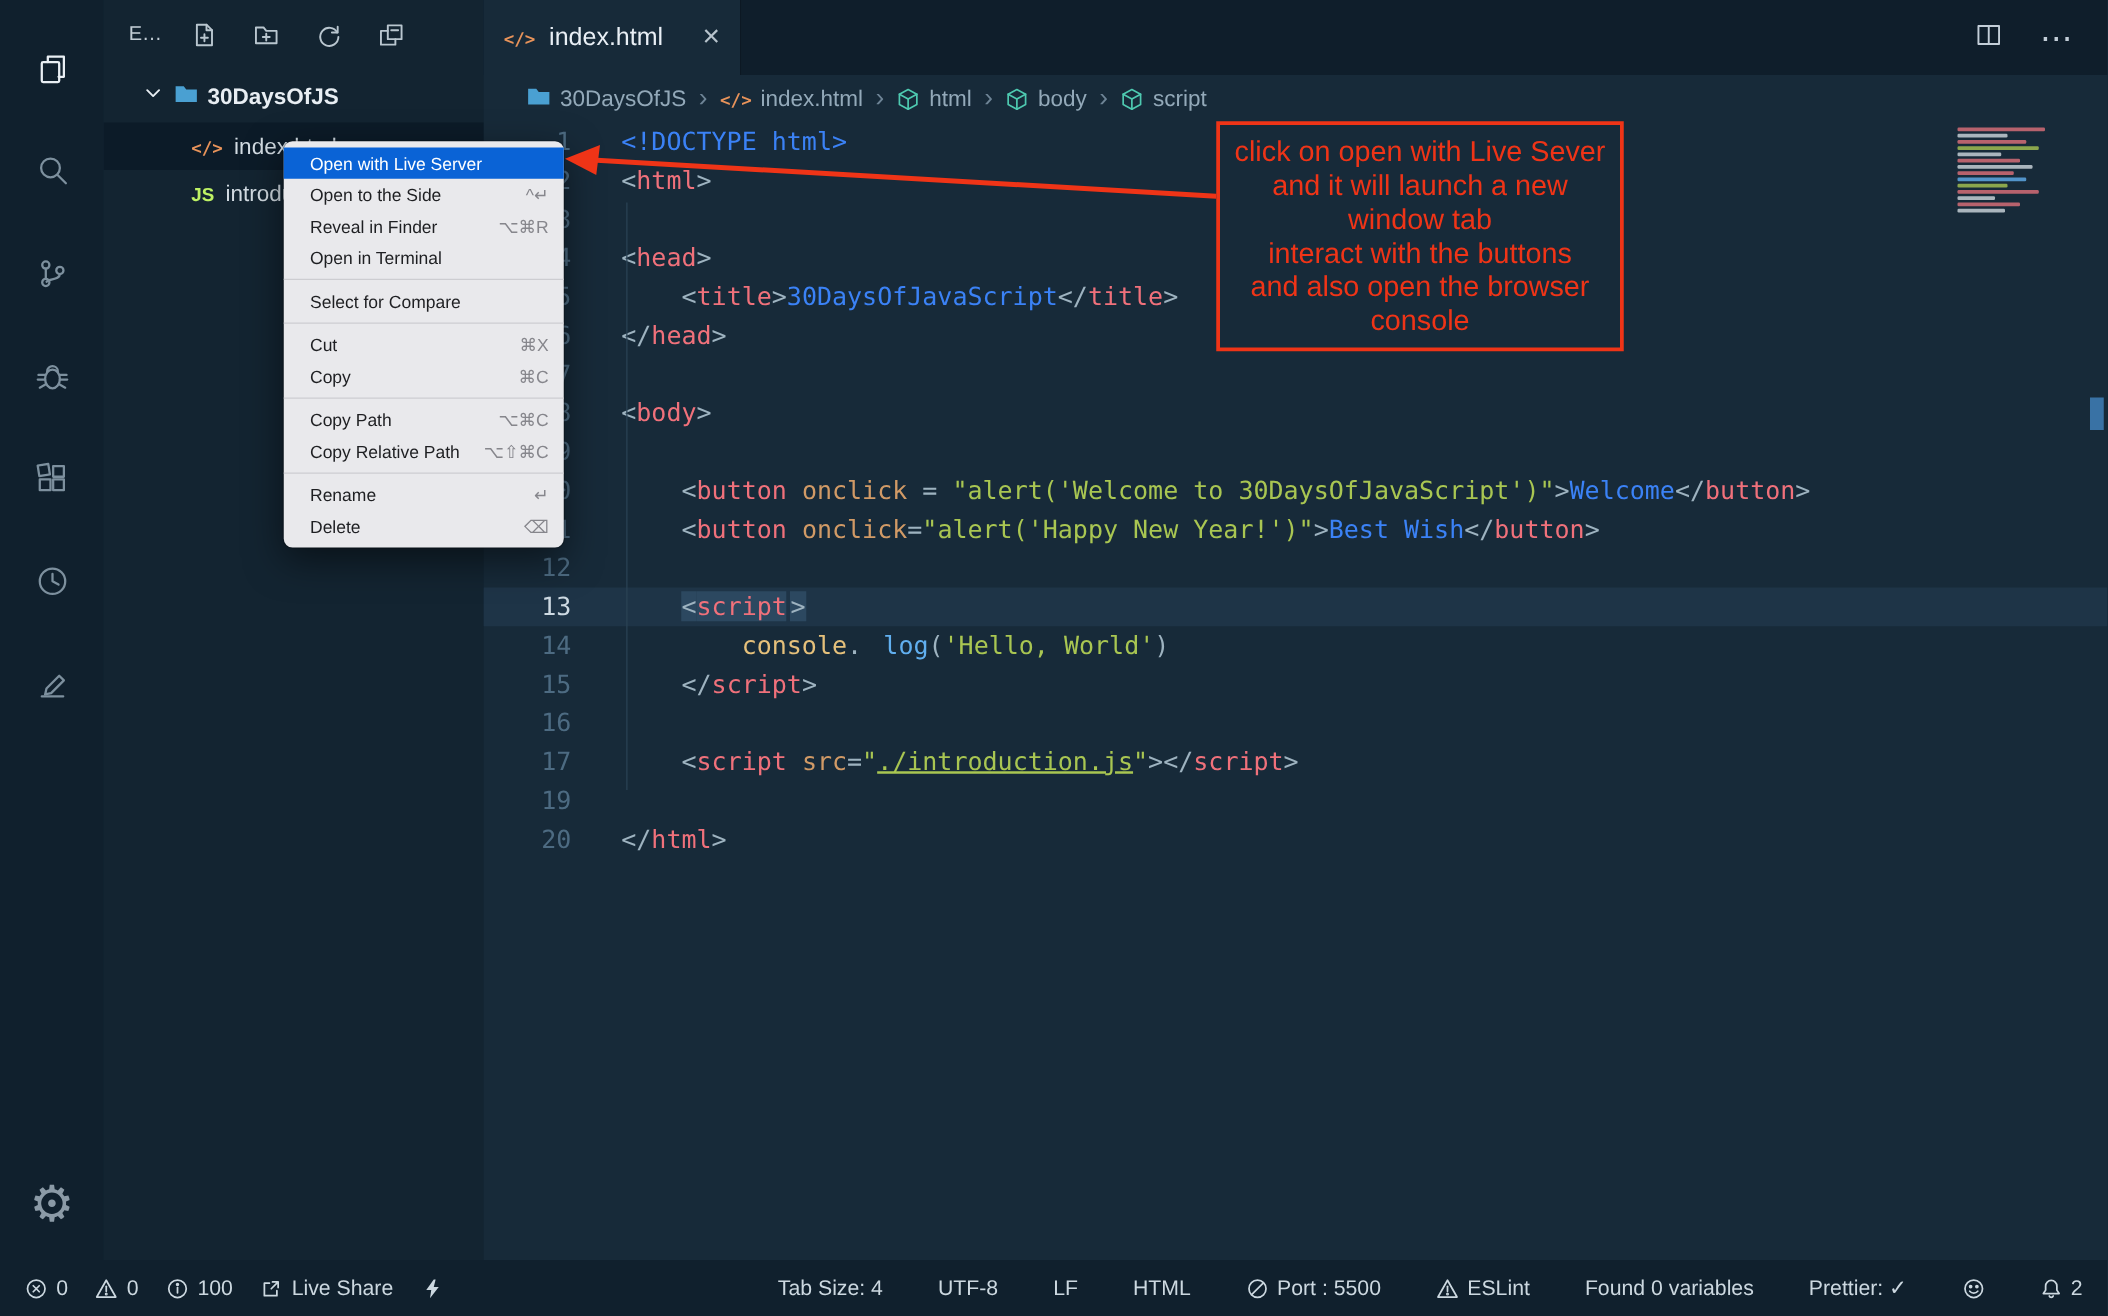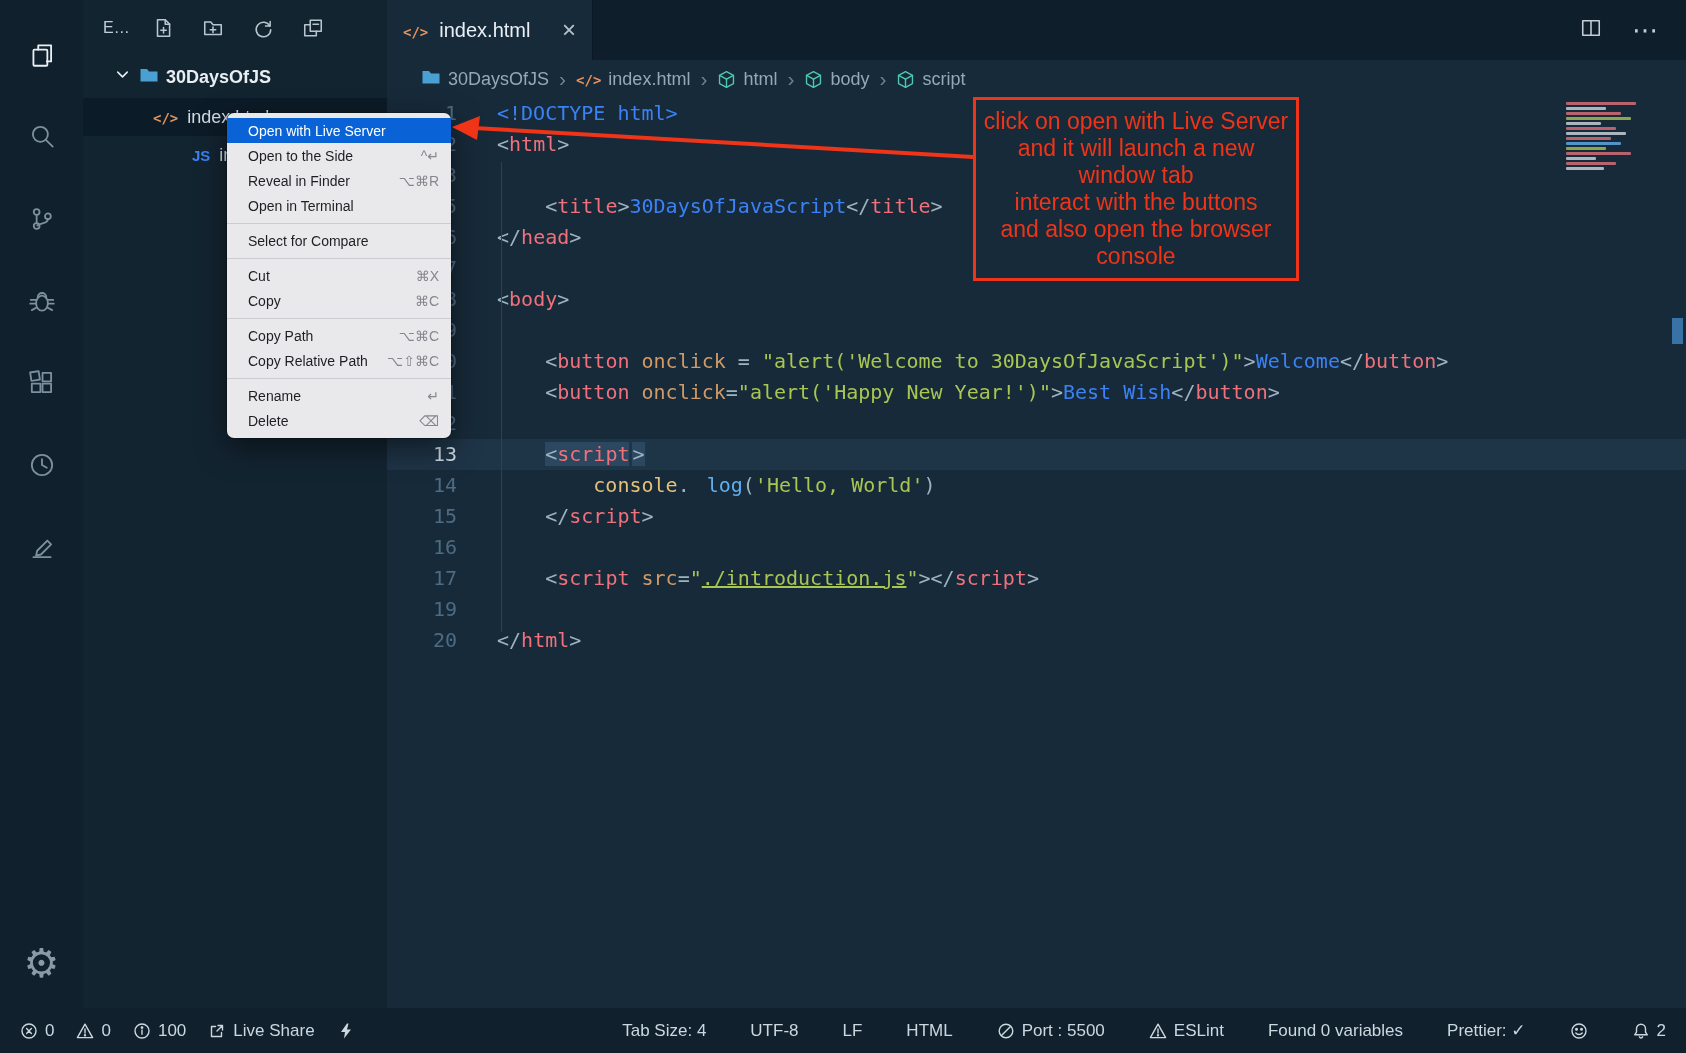--- a/index.html
+++ b/index.html
@@ -17,21 +17,21 @@
 
   
   .sidebar { width:304px; background:#132431; flex:0 0 304px; display:flex; flex-direction:column; }
   .sb-head { height:56px; display:flex; align-items:center; padding:0 16px 0 20px; color:#c3ced6; font-size:16px; }
   .sb-actions { margin-left:22px; display:flex; gap:28px; color:#b9c6cf; align-items:center; }
   .sb-actions span { display:flex; }
   .folder-row { height:42px; display:flex; align-items:center; gap:7px; padding-left:30px; color:#e8eef3; font-weight:bold; font-size:18px; cursor:pointer; }
   .file-row { height:38px; display:flex; align-items:center; gap:9px; padding-left:70px; color:#d2dbe2; font-size:18px; cursor:pointer; }
   .file-row.selected { background:#0c1b28; }
   .fi-html { color:#e8935a; font-family:"DejaVu Sans Mono",monospace; font-weight:bold; font-size:14px; }
-  .fi-js { color:#3b82f6; font-weight:bold; font-size:15px;margin-left:39px; }
+  .fi-js { color:#bef264; font-weight:bold; font-size:15px; }
 
   
   .editor { flex:1; display:flex; flex-direction:column; background:#172a39; position:relative; }
   .tabbar { height:60px; background:#0f1e2b; display:flex; align-items:stretch; }
   .tab { width:206px; background:#172a39; display:flex; align-items:center; gap:11px; padding:0 16px; color:#e9eff5; font-size:20px; border-right:1px solid #0c1823; cursor:pointer; }
   .tab-close { margin-left:auto; color:#b7c3cc; font-size:24px; line-height:1; cursor:pointer; }
   .tab-actions { margin-left:auto; display:flex; align-items:center; gap:30px; padding-right:26px; color:#c3ced8; }
   .tab-actions .more { font-size:26px; letter-spacing:2px; cursor:pointer; }
 
   .breadcrumbs { height:38px; display:flex; align-items:center; padding-left:34px; color:#93a9b9; font-size:18px; gap:9px; }
@@ -285,20 +285,24 @@
         </div>
         <div class="cl">
           <span class="gut">2</span>
           <span class="ct"><span class="pu">&lt;</span><span class="tg">html</span><span class="pu">&gt;</span></span>
         </div>
         <div class="cl">
           <span class="gut">3</span>
           <span class="ct"></span>
         </div>
         <div class="cl">
+          <span class="gut">4</span>
+          <span class="ct"><span class="pu">&lt;</span><span class="tg">head</span><span class="pu">&gt;</span></span>
+        </div>
+        <div class="cl">
           <span class="gut">5</span>
           <span class="ct"><span class="pl">    </span><span class="pu">&lt;</span><span class="tg">title</span><span class="pu">&gt;</span><span class="pl">30DaysOfJavaScript</span><span class="pu">&lt;/</span><span class="tg">title</span><span class="pu">&gt;</span></span>
         </div>
         <div class="cl">
           <span class="gut">6</span>
           <span class="ct"><span class="pu">&lt;/</span><span class="tg">head</span><span class="pu">&gt;</span></span>
         </div>
         <div class="cl">
           <span class="gut">7</span>
           <span class="ct"></span>
@@ -506,21 +510,21 @@
       <span>Rename</span>
       <span class="sc">↵</span>
     </div>
     <div class="cm-row">
       <span>Delete</span>
       <span class="sc">⌫</span>
     </div>
   </div>
 
 <div class="annotation" id="annotation" style="border-color: rgb(239, 52, 23); color: rgb(239, 52, 23);">
-    <div>click on open with Live Server</div>
+    <div>click on open with Live Sever</div>
     <div>and it will launch a new</div>
     <div>window tab</div>
     <div>interact with the buttons</div>
     <div>and also open the browser</div>
     <div>console</div>
   </div>
 
 <svg class="arrow-svg" width="1686" height="1053" viewBox="0 0 1686 1053">
   <line x1="973" y1="157" x2="474" y2="128" stroke="#ef3417" stroke-width="4"></line>
   <polygon points="452,127 480,116 477,140" fill="#ef3417"></polygon>

